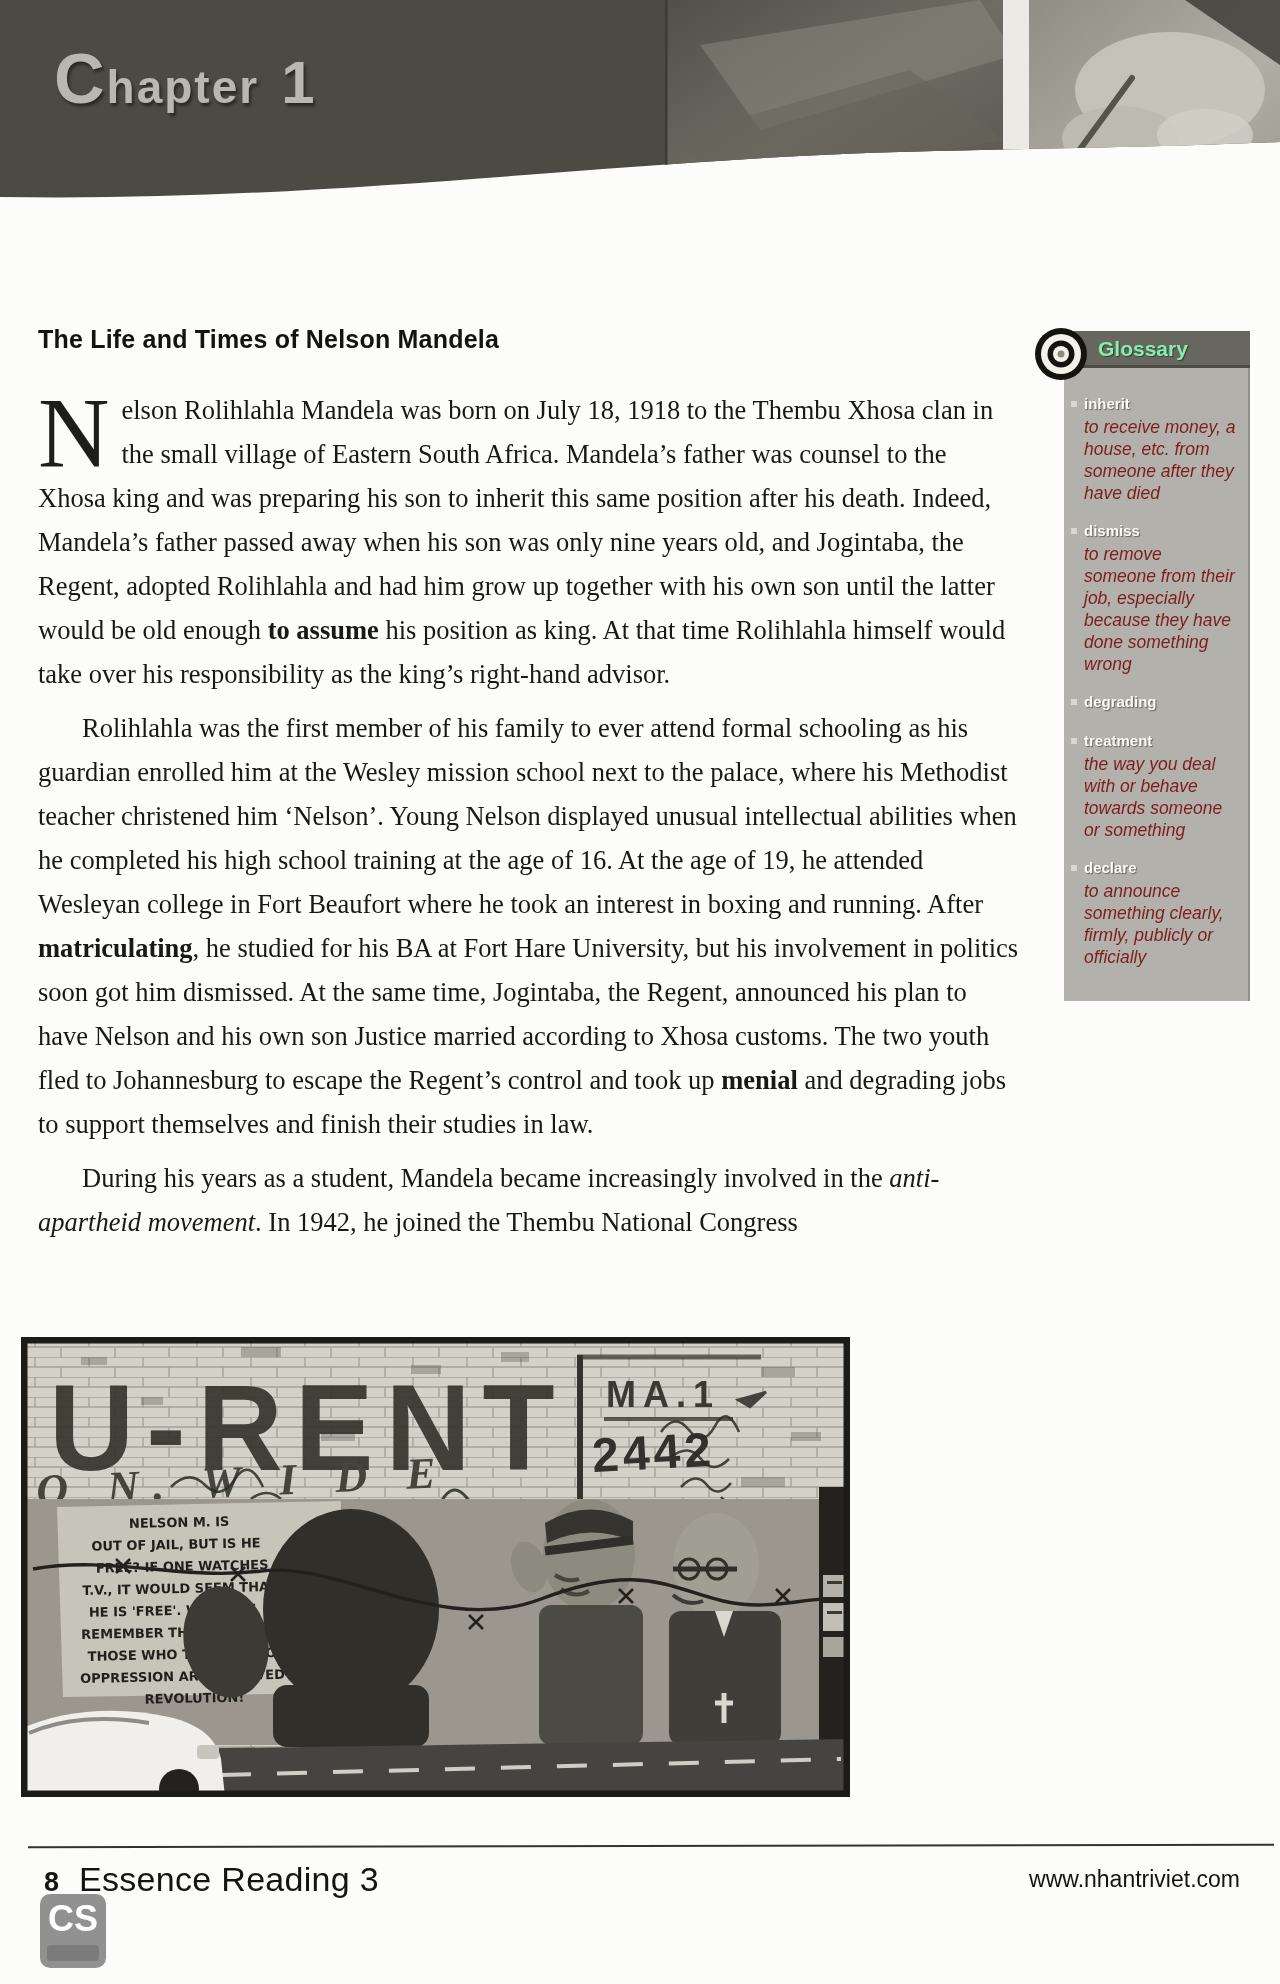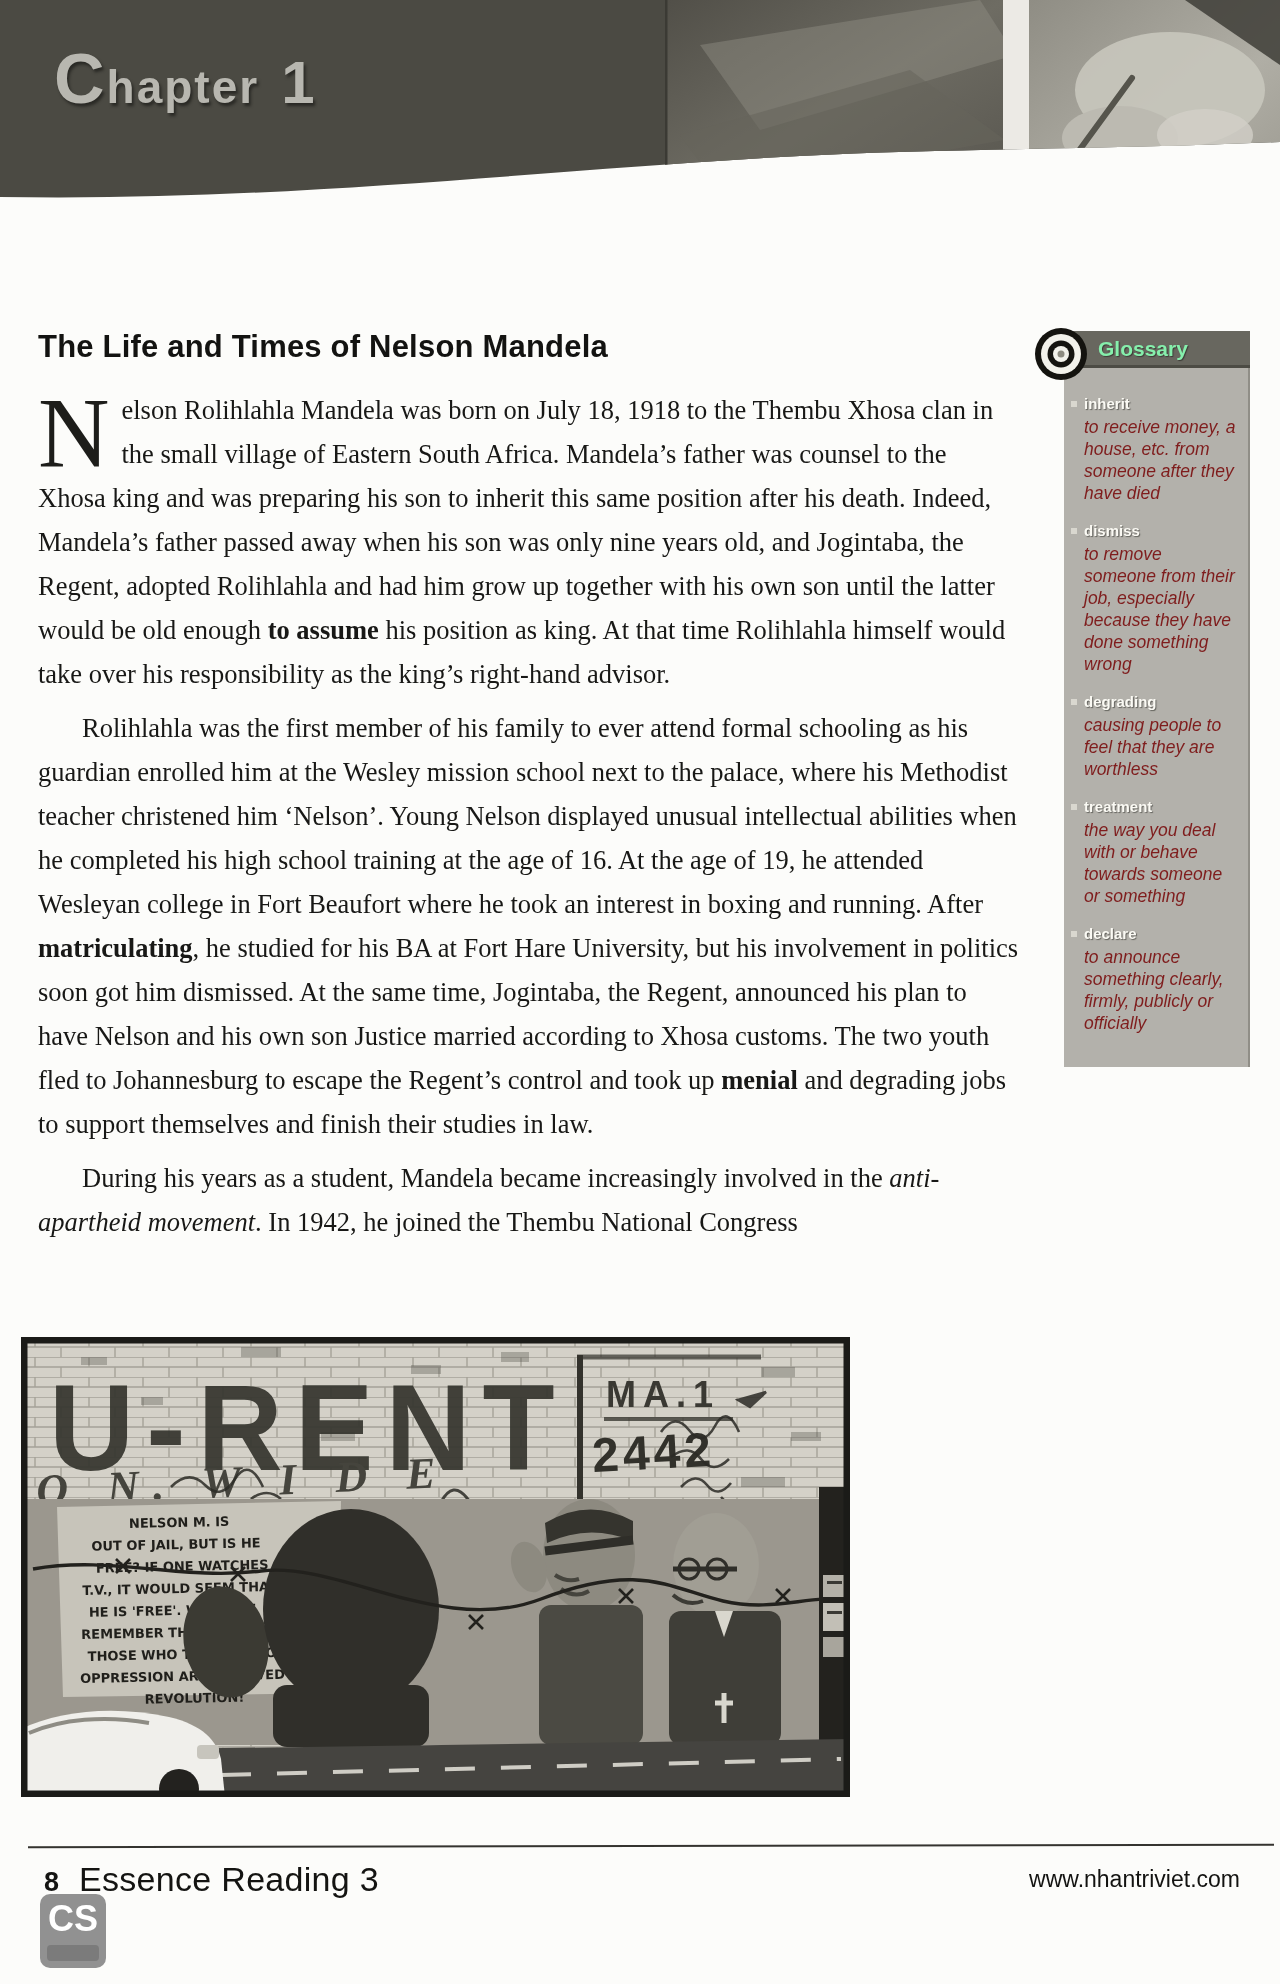--- a/index.html
+++ b/index.html
@@ -10,21 +10,21 @@
   .band-wrap{position:absolute;left:0;top:0;width:1280px;height:215px;}
   .chapter{position:absolute;left:54px;top:44px;display:flex;align-items:baseline;
            font-family:"Liberation Sans",sans-serif;font-weight:bold;color:#b8b7b0;
            text-shadow:2px 3px 3px rgba(15,15,12,.55);letter-spacing:2px;}
   .chapter .big-c{font-size:70px;line-height:70px;}
   .chapter .rest{font-size:46px;}
   .chapter .num{font-size:60px;margin-left:22px;}
 
   
   .title{position:absolute;left:38px;top:308px;font-family:"Liberation Sans",sans-serif;
-         font-weight:bold;font-size:31px;color:#131311;letter-spacing:.2px;}
+         font-weight:bold;font-size:25px;color:#131311;letter-spacing:.2px;}
   .body-col{position:absolute;left:38px;top:388px;width:982px;}
   .body-col p{font-size:26.5px;line-height:44px;color:#181816;margin:0 0 10px 0;}
   .body-col p.indent{text-indent:44px;}
   .dropcap{float:left;font-size:99px;line-height:74px;padding:8px 12px 0 0;color:#1d1d1a;}
   .b{font-weight:bold;}
   .i{font-style:italic;}
 
   
   .glossary{position:absolute;left:1028px;top:331px;width:228px;
             font-family:"Liberation Sans",sans-serif;}
@@ -130,21 +130,20 @@
         <div class="g-entry">
           <div class="g-term">inherit</div>
           <div class="g-def">to receive money, a house, etc. from someone after they have died</div>
         </div>
         <div class="g-entry">
           <div class="g-term">dismiss</div>
           <div class="g-def">to remove someone from their job, especially because they have done something wrong</div>
         </div>
         <div class="g-entry">
           <div class="g-term">degrading</div>
-          <div class="g-def">causing people to feel that they are worthless</div>
         </div>
         <div class="g-entry">
           <div class="g-term">treatment</div>
           <div class="g-def">the way you deal with or behave towards someone or something</div>
         </div>
         <div class="g-entry">
           <div class="g-term">declare</div>
           <div class="g-def">to announce something clearly, firmly, publicly or officially</div>
         </div>
       </div>

